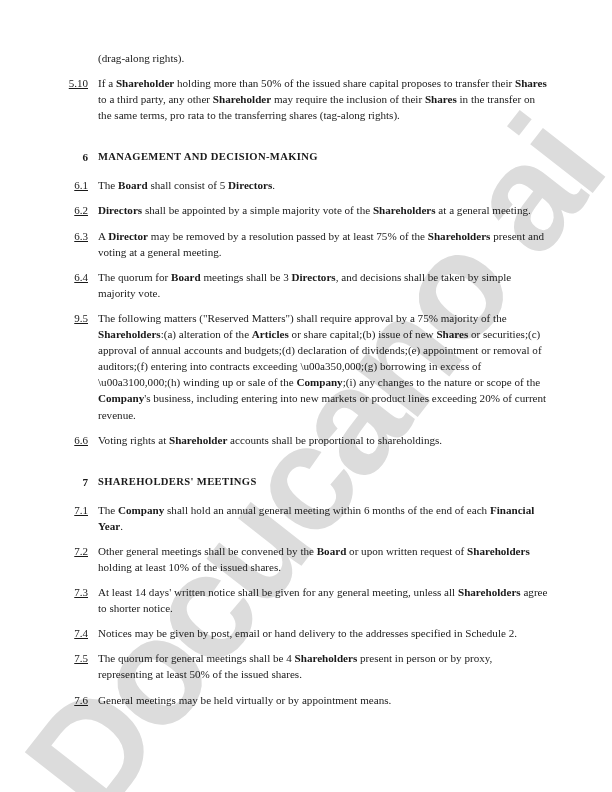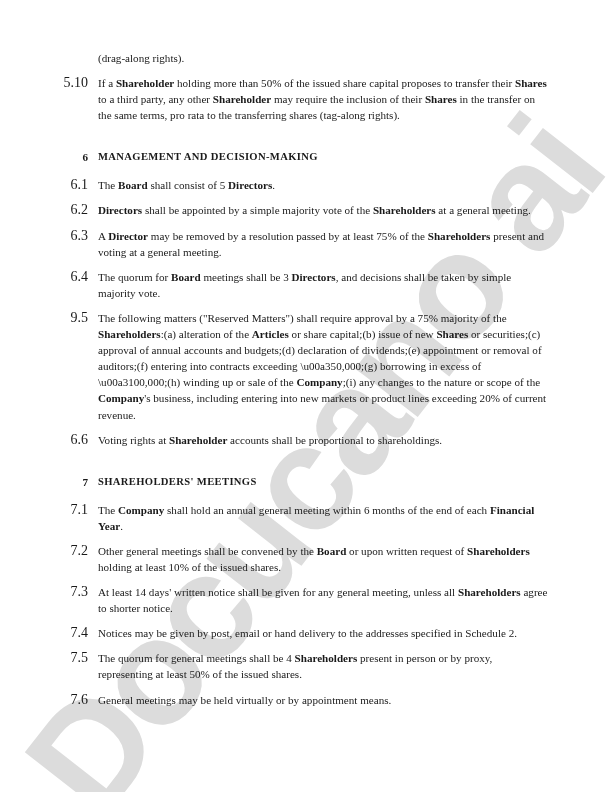--- a/index.html
+++ b/index.html
@@ -63,22 +63,23 @@
     line-height: 16.1px;
     text-align: left;
   }
 
   .block .num {
     position: absolute;
     left: 0;
     top: 0;
     width: 88px;
     text-align: right;
-    font-size: 14px;
+    font-size: 11px;
     line-height: 16.1px;
+    text-decoration: underline;
   }
 
   .block .body {
     display: block;
   }
 
   
   .block.cont {
     padding-left: 98px;
   }

